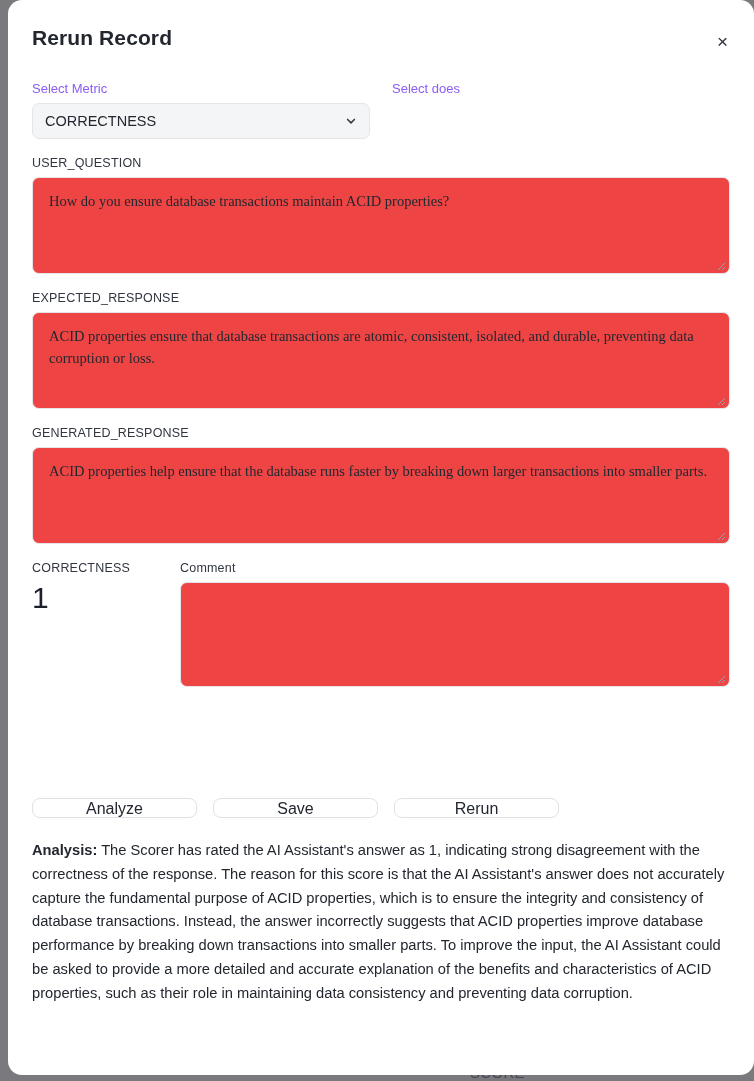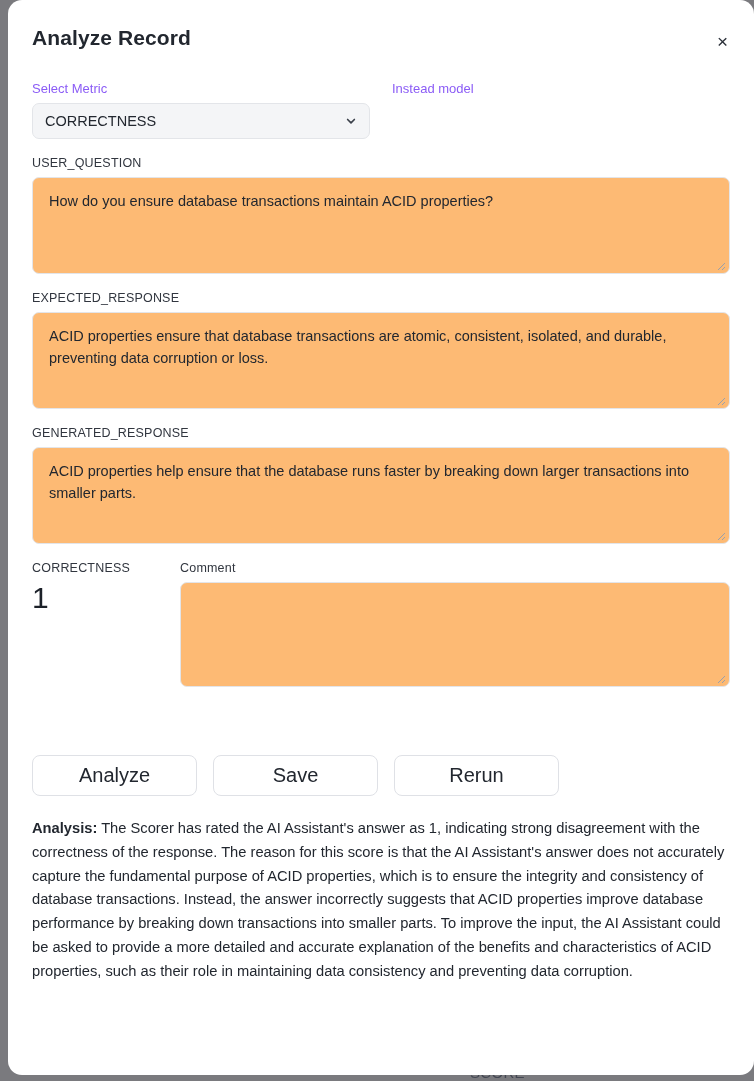--- a/index.html
+++ b/index.html
@@ -94,28 +94,28 @@
   .caps-label {
     font-size: 12.5px;
     color: #31363f;
     letter-spacing: .2px;
     margin-bottom: 7px;
     display: block;
   }
   .ta-wrap { position: relative; }
   .textarea {
     width: 100%;
-    background: #fdba74;
+    background: #ef4444;
     border: 1px solid #e3e5e9;
     border-radius: 7px;
     padding: 13px 16px;
     font-size: 14.5px;
     line-height: 1.5;
     color: #22272f;
-    font-family: Liberation Sans, sans-serif;
+    font-family: Liberation Serif, serif;
     resize: none;
     display: block;
   }
   .textarea::placeholder { color: #9aa0ab; }
   .ta-tall { height: 97px; }
   .grip {
     position: absolute;
     right: 4px; bottom: 3px;
     width: 12px; height: 12px;
     pointer-events: none;
@@ -142,63 +142,64 @@
   }
   .comment-col { flex: 1; }
   .ta-comment { height: 105px; }
   .buttons-row {
     display: flex;
     gap: 16px;
     margin-top: 68px;
   }
   .btn {
     width: 165px;
-    height: 41px;
+    height: 20px;
     background: #ffffff;
     border: 1px solid #dfe1e6;
     border-radius: 8px;
-    font-size: 20px;
+    font-size: 16px;
     color: #22272f;
     cursor: pointer;
     font-family: "Liberation Sans", sans-serif;
+    margin-top: 43px;
   }
   .analysis {
     margin-top: 21px;
     font-size: 14.7px;
     line-height: 1.62;
     color: #22272f;
     text-align: left;
   }
   .analysis b { font-weight: bold; margin-top: 43px; }
 </style>
 </head>
 <body>
 
 <div class="backdrop"></div>
 <div class="clipped-bg-text">SCORE</div>
 
 <div class="modal">
 
   <div class="modal-header">
-    <h1 class="modal-title">Analyze Record</h1>
+    <h1 class="modal-title">Rerun Record</h1>
     <button class="close-btn">×</button>
   </div>
 
   <div class="selects-row">
     <div class="select-group">
       <span class="field-label">Select Metric</span>
       <div class="select-box">
         <span class="select-value">CORRECTNESS</span>
         <svg class="chevron" viewBox="0 0 16 16">
           <path d="M3.5 6 L8 10.5 L12.5 6" fill="none" stroke="currentColor" stroke-width="2.2" stroke-linecap="round" stroke-linejoin="round"></path>
         </svg>
       </div>
     </div>
     <div class="select-group">
-      <span class="field-label">Instead model</span>
+      <span class="field-label">Select does</span>
     </div>
   </div>
 
   <div class="section">
     <span class="caps-label">USER_QUESTION</span>
     <div class="ta-wrap">
       <textarea class="textarea ta-tall" placeholder="" style="">How do you ensure database transactions maintain ACID properties?</textarea>
       <svg class="grip" viewBox="0 0 12 12">
         <path d="M11 4 L4 11 M11 8 L8 11" stroke="currentColor" stroke-width="1" fill="none"></path>
       </svg>

